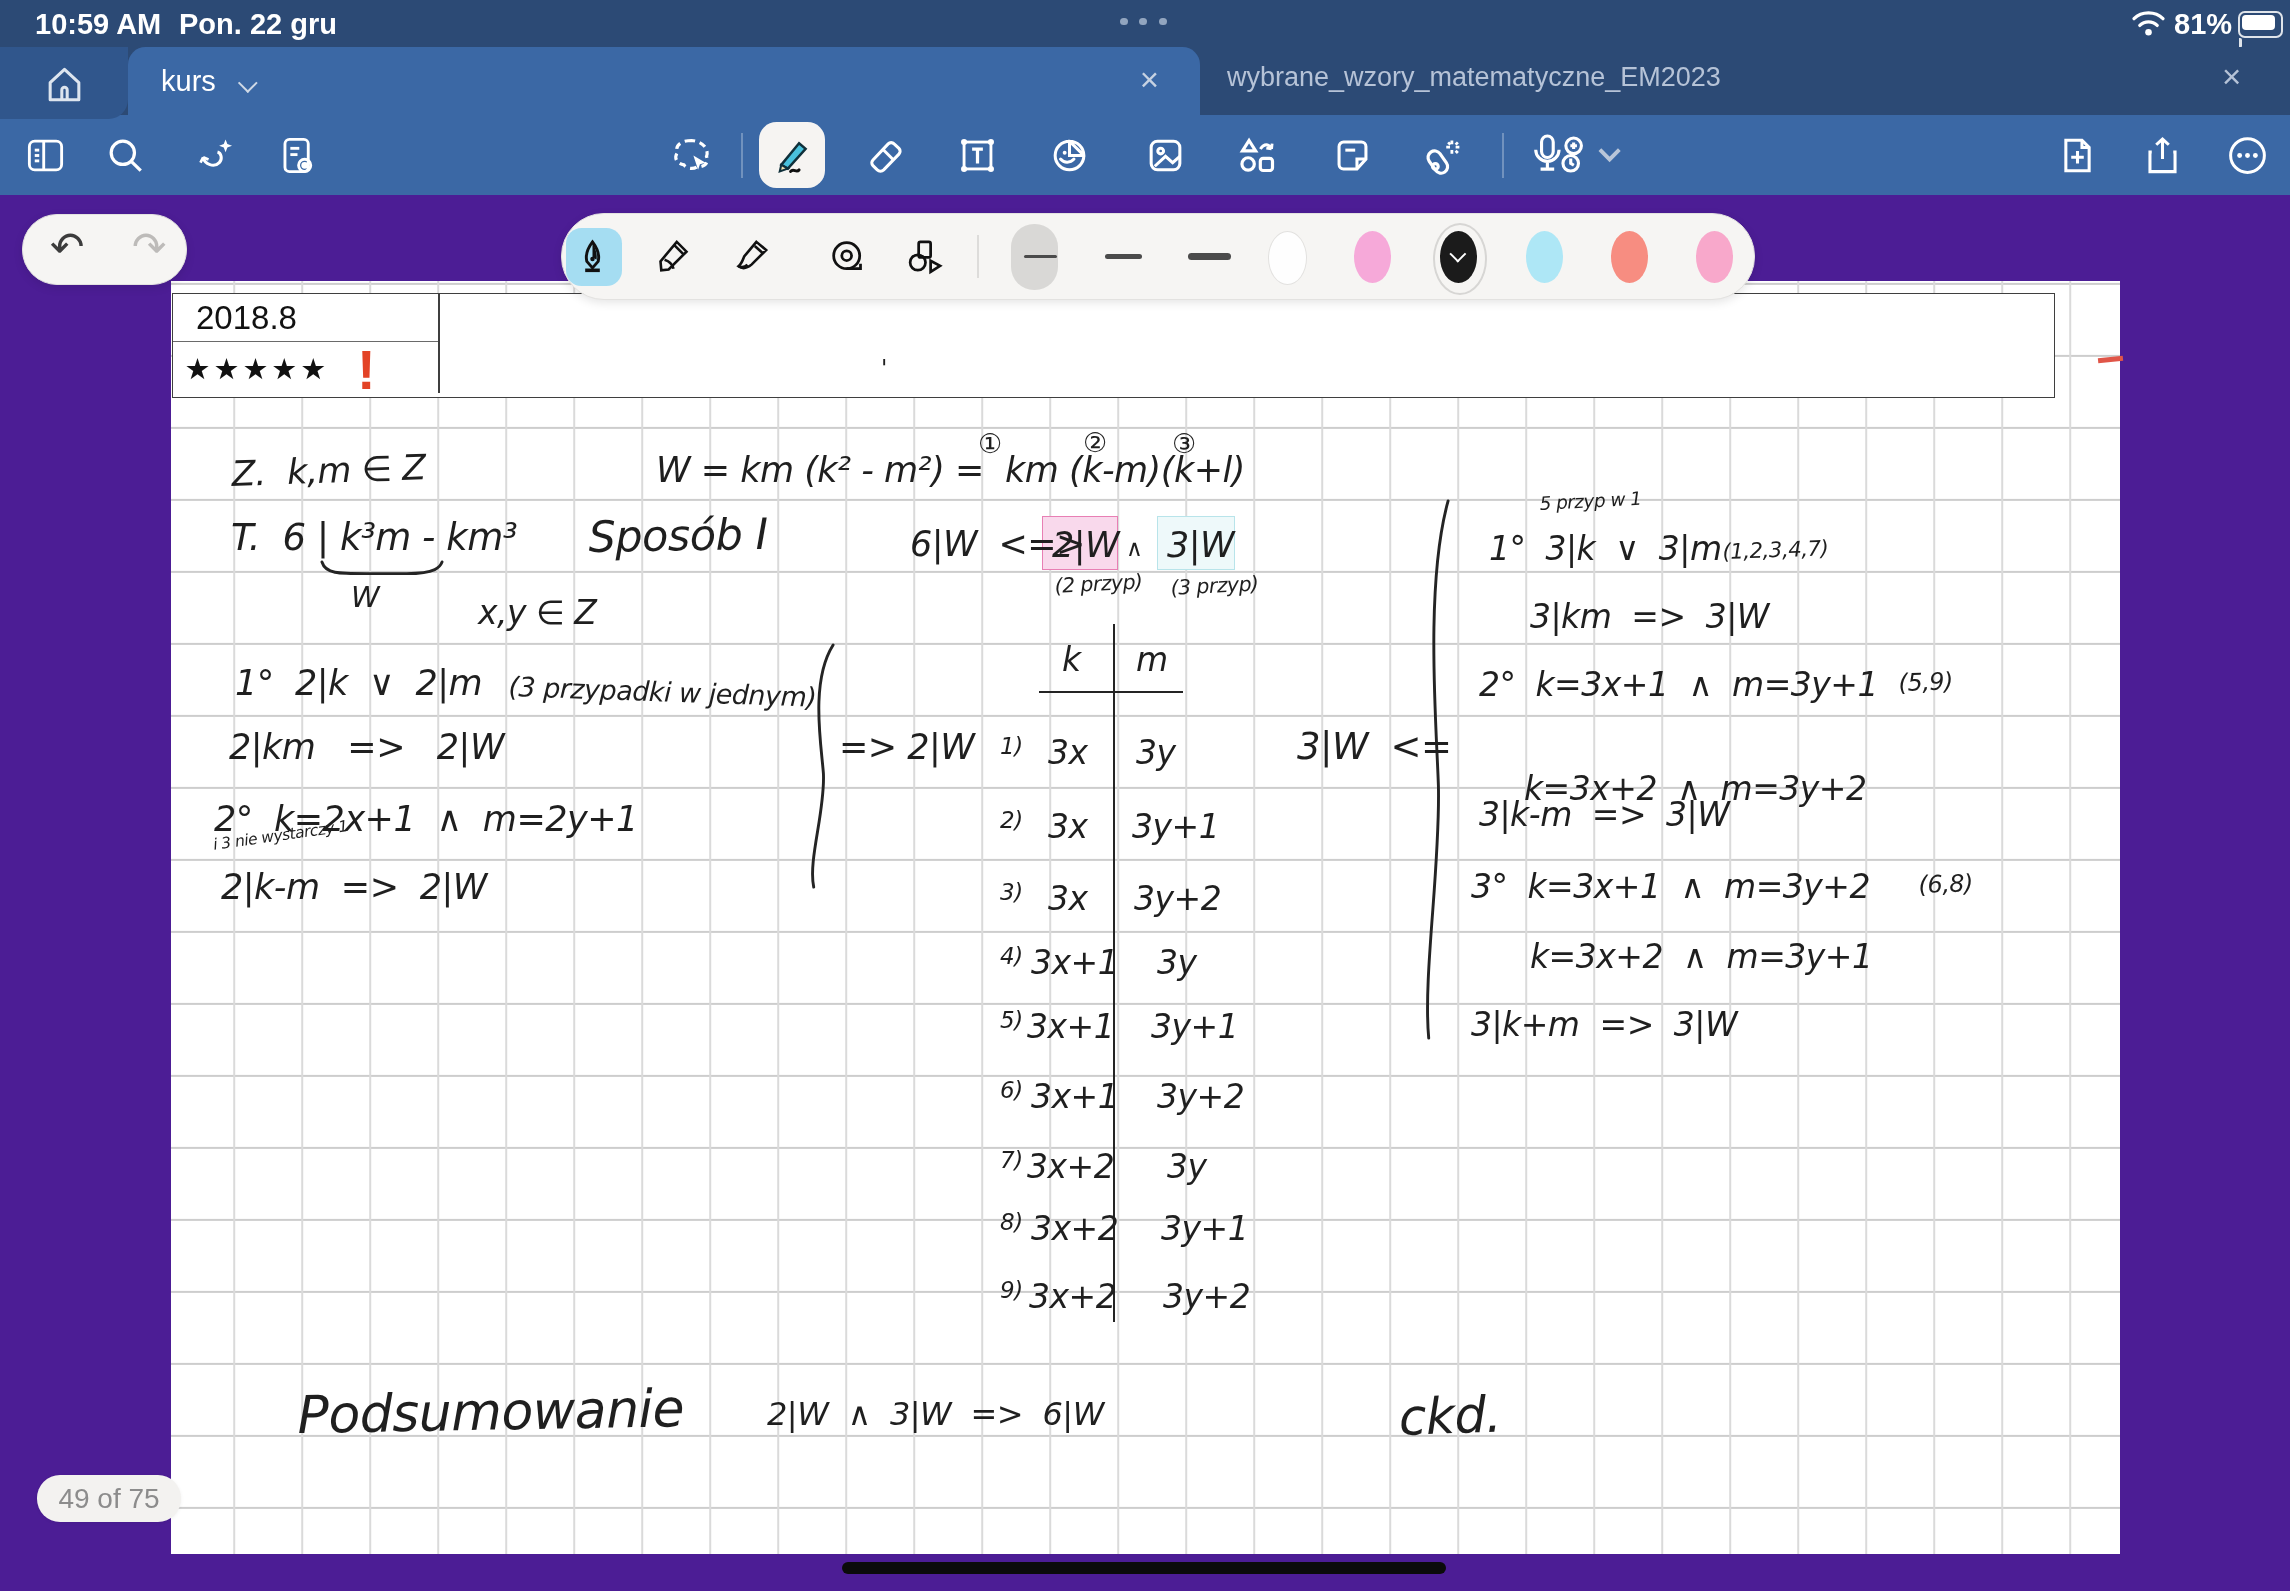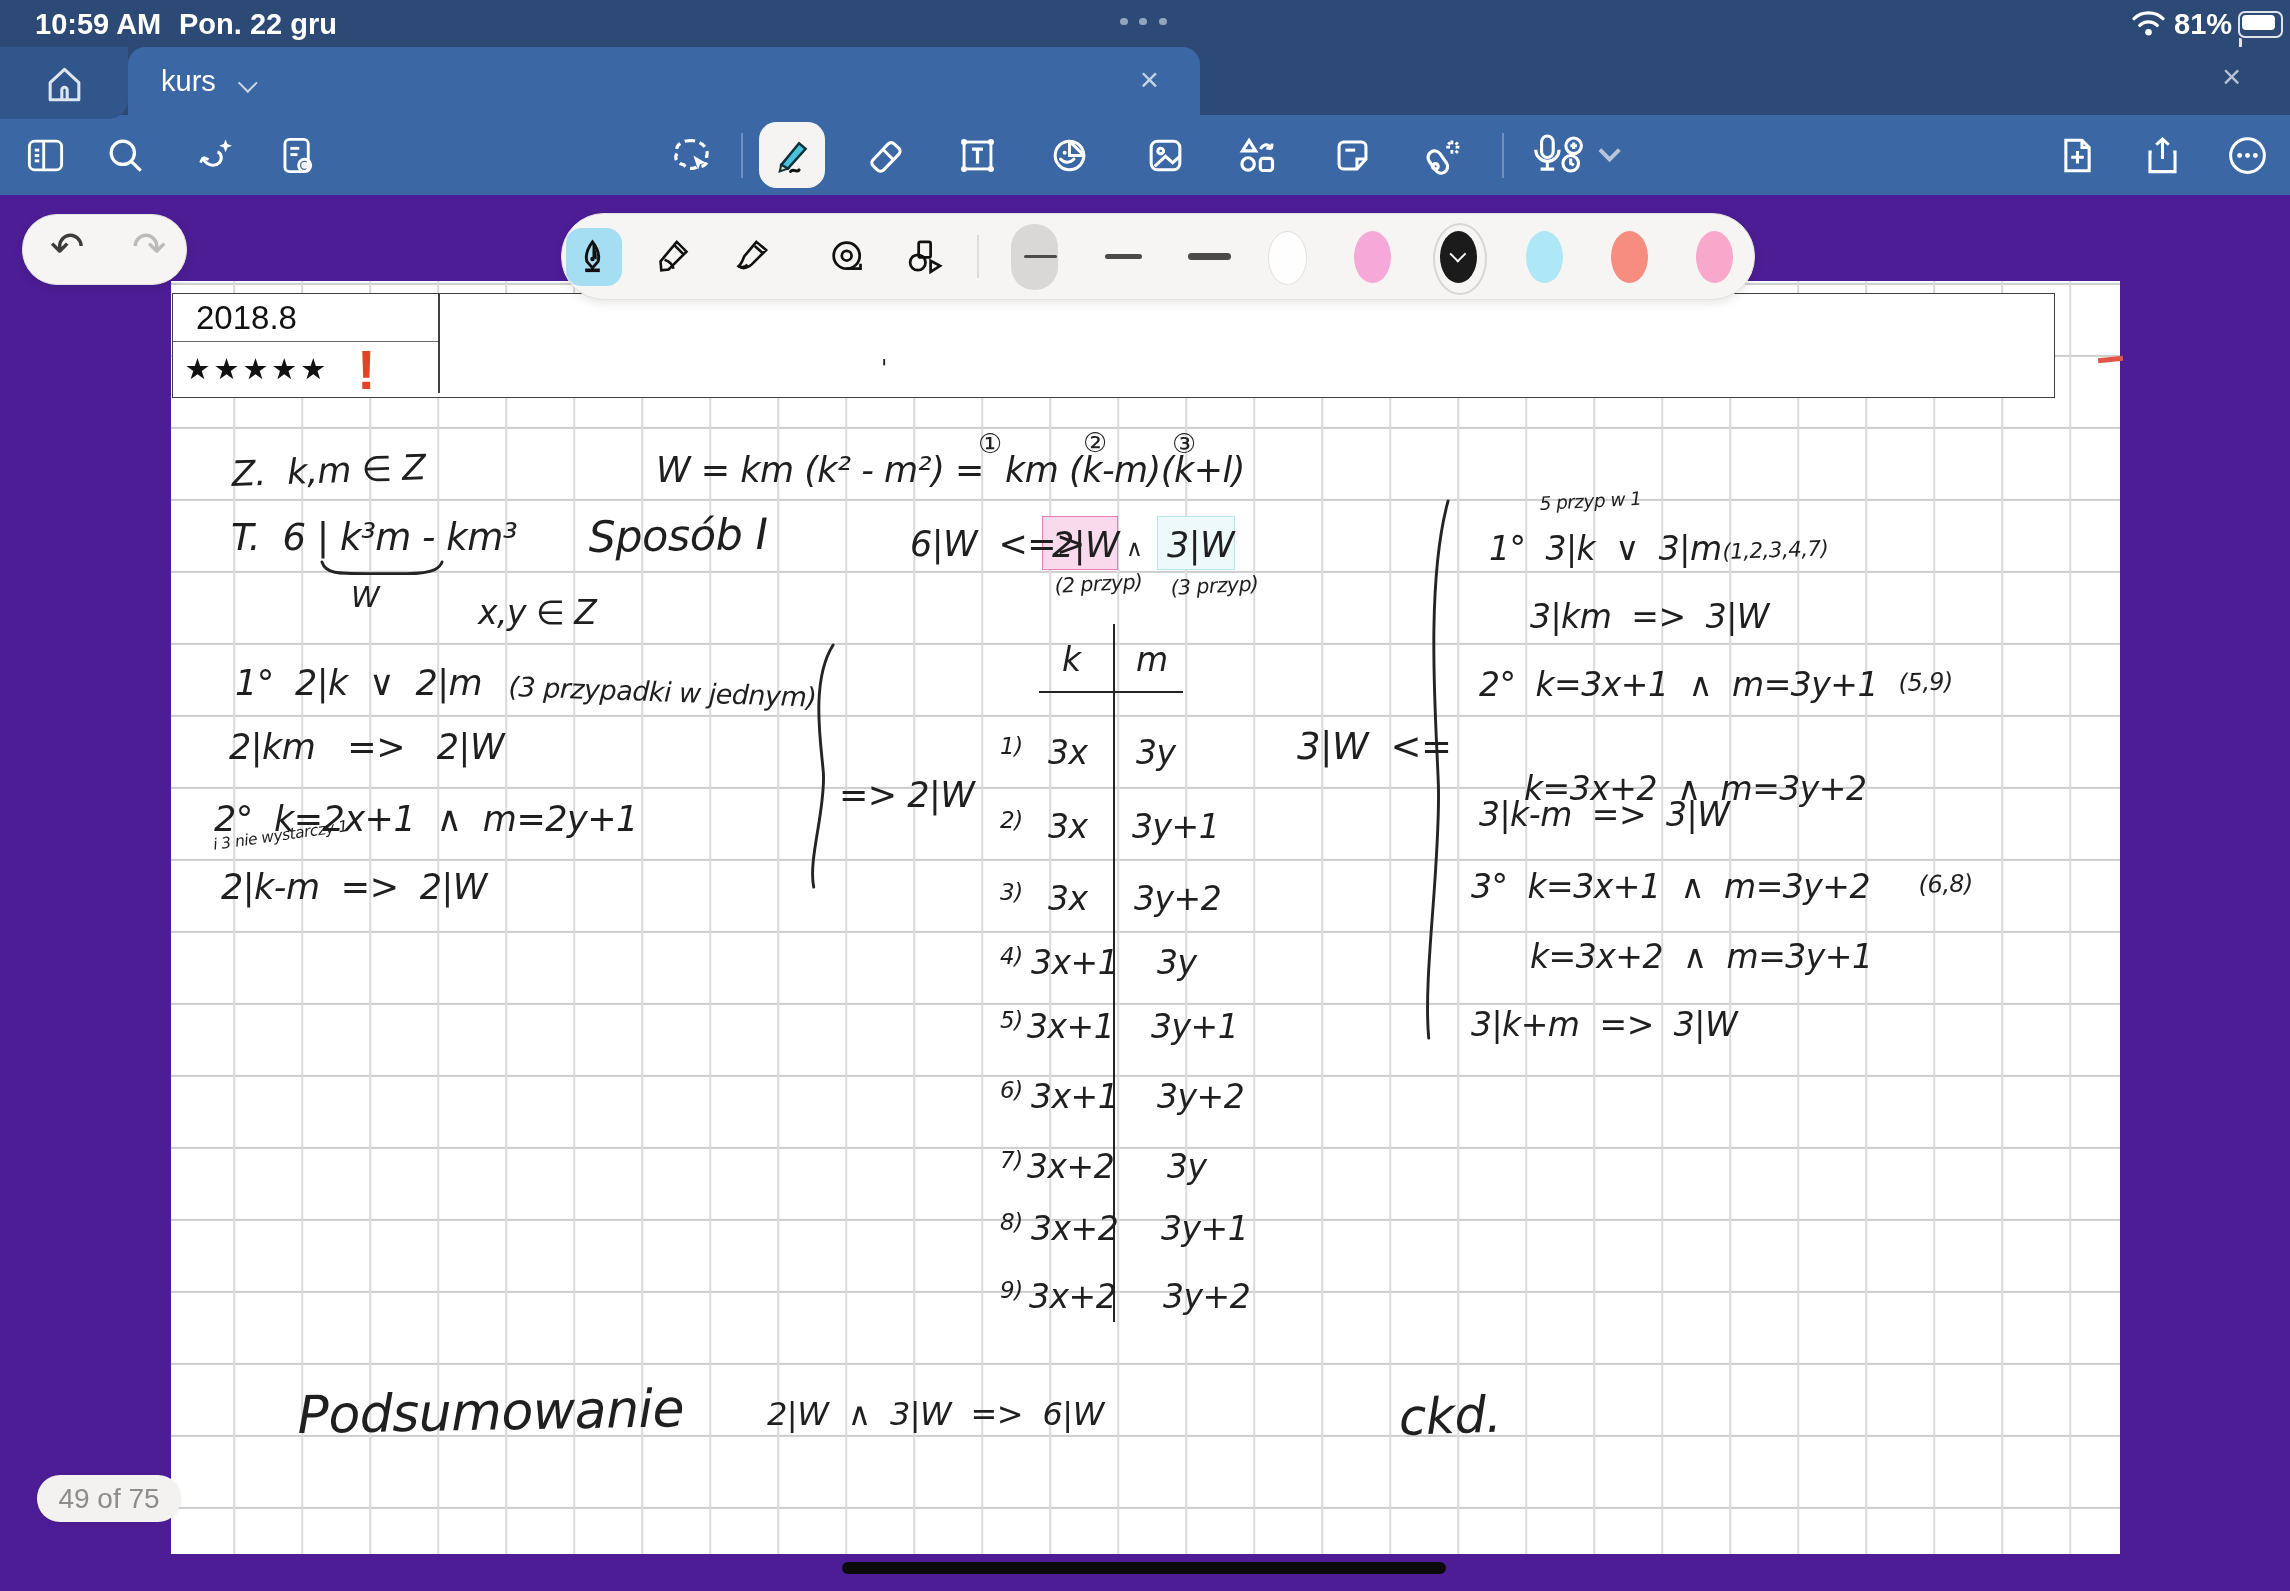--- a/index.html
+++ b/index.html
@@ -96,20 +96,21 @@
     <span class="tab-label">kurs</span>
     <span style="position:absolute;left:113px;top:29px;color:#cfd9e6;" class="chev"></span>
     <span class="tab-close">×</span>
   </div>
   <div id="homebtn">
     <svg width="43" height="43" viewBox="0 0 24 24" style="position:absolute;left:43px;top:15.5px;">
       <path d="M4 11 L12 3.5 L20 11 V20.5 H4 Z" fill="none" stroke="#dde5ef" stroke-width="1.7" stroke-linejoin="round"></path>
       <path d="M10.5 20.5 V15 a1.5 1.5 0 0 1 3 0 V20.5" fill="none" stroke="#dde5ef" stroke-width="1.7"></path>
     </svg>
   </div>
+  <span id="inactivetab-title">wybrane_wzory_matematyczne_EM2023</span>
   <span id="inactivetab-close">×</span>
 
   <div id="toolbar">
     <div class="tbi" style="left:14.6px;">
       <svg width="43" height="43" viewBox="0 0 24 24" fill="none" stroke="#fff" stroke-width="1.6">
         <rect x="3" y="4" width="18" height="16" rx="3"></rect>
           <line x1="11" y1="4" x2="11" y2="20"></line>
         <line x1="6" y1="9" x2="8.5" y2="9"></line>
           <line x1="6" y1="12" x2="8.5" y2="12"></line>
           <line x1="6" y1="15" x2="8.5" y2="15"></line>
@@ -274,21 +275,21 @@
         <div class="hw" style="left: 417px; top: 231px; font-size: 43px; transform: rotate(-1deg); color: rgb(31, 31, 31);">Sposób I</div>
         <div class="hw" style="left: 739px; top: 243px; font-size: 35px; transform: rotate(0deg); color: rgb(31, 31, 31);">6|W  &lt;=&gt;</div>
         <div class="hw" style="left: 881px; top: 244px; font-size: 35px; transform: rotate(0deg); color: rgb(31, 31, 31);">2|W</div>
         <div class="hw" style="left: 955px; top: 254px; font-size: 23px; transform: rotate(0deg); color: rgb(31, 31, 31);">∧</div>
         <div class="hw" style="left: 996px; top: 244px; font-size: 35px; transform: rotate(0deg); color: rgb(31, 31, 31);">3|W</div>
         <div class="hw" style="left: 883px; top: 293px; font-size: 20.4px; transform: rotate(-3deg); color: rgb(31, 31, 31);">(2 przyp)</div>
         <div class="hw" style="left: 999px; top: 295px; font-size: 20.4px; transform: rotate(-3deg); color: rgb(31, 31, 31);">(3 przyp)</div>
         <div class="hw" style="left: 307px; top: 312px; font-size: 33px; transform: rotate(0deg); color: rgb(31, 31, 31);">x,y ∈ Z</div>
         <div class="hw" style="left: 64px; top: 382px; font-size: 35px; transform: rotate(0deg); color: rgb(31, 31, 31);">1°  2|k  ∨  2|m</div>
         <div class="hw" style="left: 338px; top: 390px; font-size: 27px; transform: rotate(2deg); color: rgb(31, 31, 31);">(3 przypadki w jednym)</div>
-        <div class="hw" style="left: 668px; top: 446px; font-size: 35px; transform: rotate(0deg); color: rgb(31, 31, 31); margin-top: 48px;">=&gt; 2|W</div>
+        <div class="hw" style="left: 668px; top: 446px; font-size: 35px; transform: rotate(0deg); color: rgb(31, 31, 31);">=&gt; 2|W</div>
         <div class="hw" style="left: 58px; top: 446px; font-size: 35px; transform: rotate(0deg); color: rgb(31, 31, 31);">2|km   =&gt;   2|W</div>
         <div class="hw" style="left: 43px; top: 518px; font-size: 35px; transform: rotate(0deg); color: rgb(31, 31, 31);">2°  k=2x+1  ∧  m=2y+1</div>
         <div class="hw" style="left: 41px; top: 555px; font-size: 15.5px; transform: rotate(-8deg); color: rgb(31, 31, 31);">i 3 nie wystarczy 1</div>
         <div class="hw" style="left: 50px; top: 586px; font-size: 35px; transform: rotate(0deg); color: rgb(31, 31, 31);">2|k-m  =&gt;  2|W</div>
         <div class="hw" style="left: 1126px; top: 444px; font-size: 37px; transform: rotate(0deg); color: rgb(31, 31, 31);">3|W  &lt;=</div>
         <div class="hw" style="left: 1368px; top: 212px; font-size: 18.4px; transform: rotate(-3deg); color: rgb(31, 31, 31);">5 przyp w 1</div>
         <div class="hw" style="left: 1318px; top: 248px; font-size: 33px; transform: rotate(0deg); color: rgb(31, 31, 31);">1°  3|k  ∨  3|m</div>
         <div class="hw" style="left: 1551px; top: 258px; font-size: 21.3px; transform: rotate(-2deg); color: rgb(31, 31, 31);">(1,2,3,4,7)</div>
         <div class="hw" style="left: 1359px; top: 316px; font-size: 33px; transform: rotate(0deg); color: rgb(31, 31, 31); text-align: center;">3|km  =&gt;  3|W</div>
         <div class="hw" style="left: 1308px; top: 384px; font-size: 33px; transform: rotate(0deg); color: rgb(31, 31, 31);">2°  k=3x+1  ∧  m=3y+1</div>

